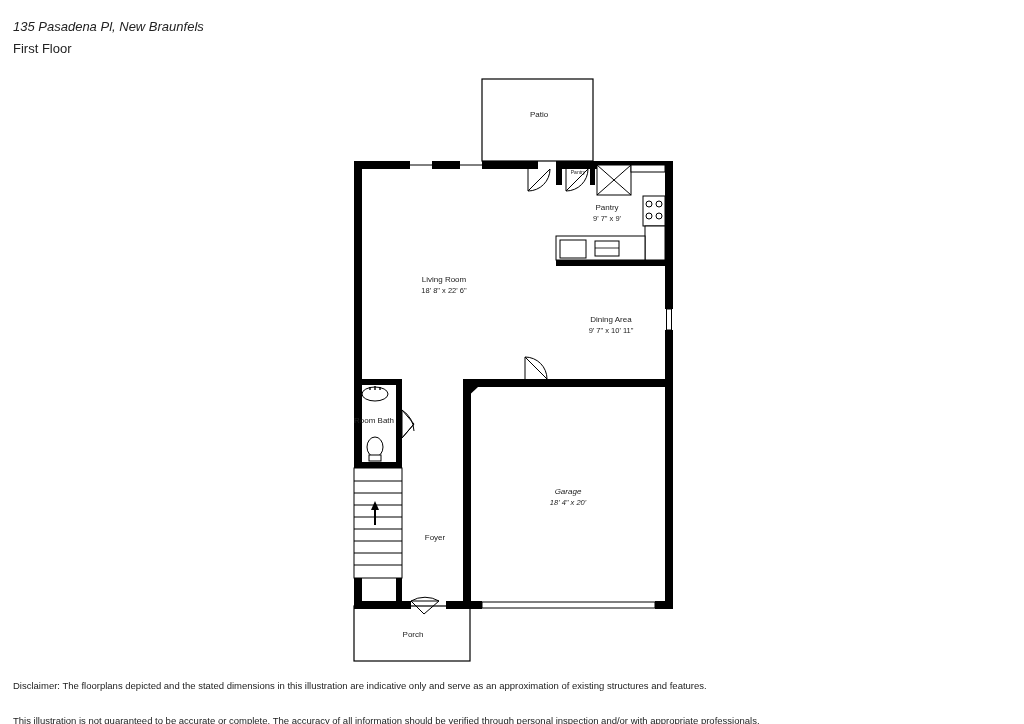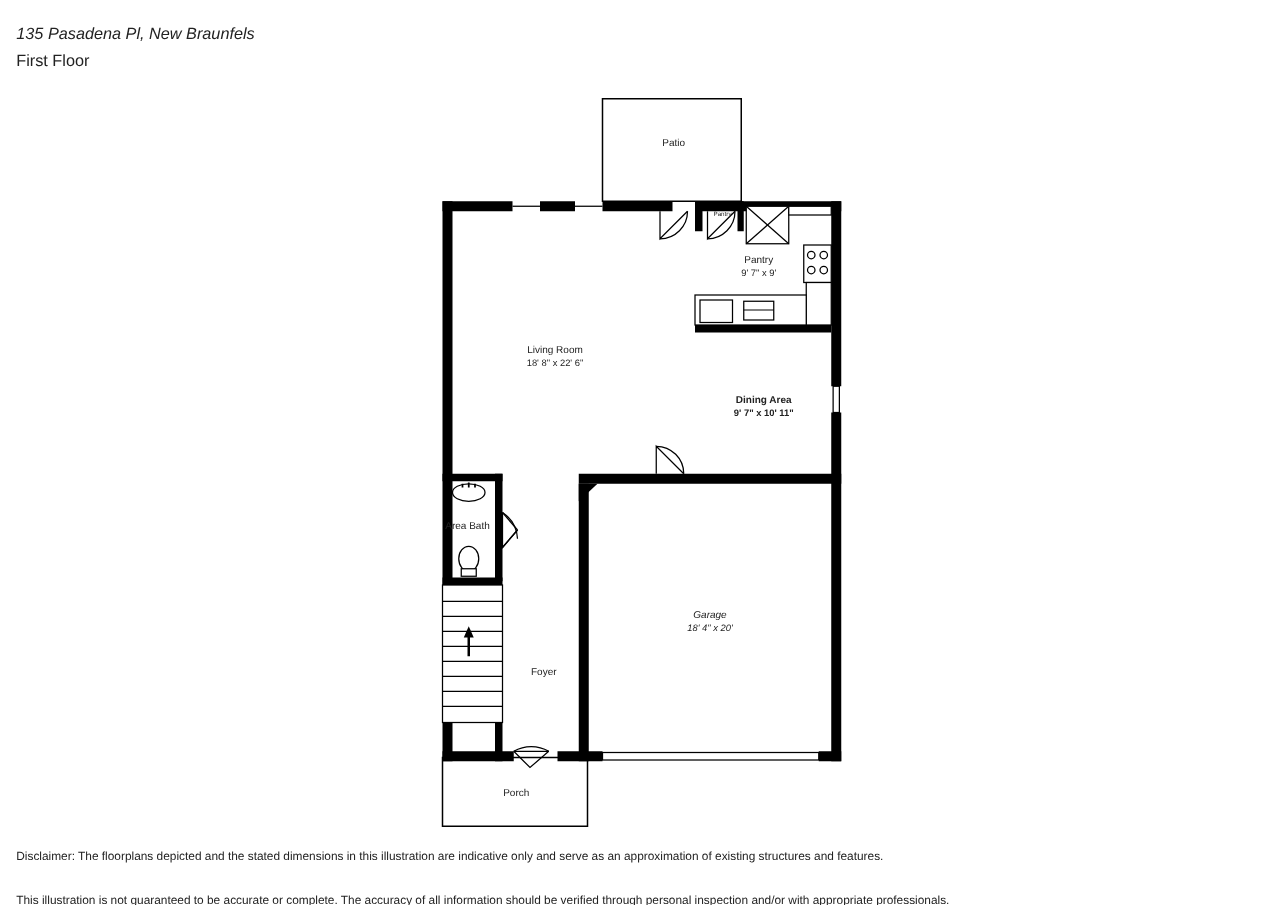--- a/index.html
+++ b/index.html
@@ -214,26 +214,26 @@
   <span>Pantry</span>
 </div>
 <div class="lbl" style="left:607px; top:202px;">
   <span>Pantry</span>
   <span class="dim">9' 7" x 9'</span>
 </div>
 <div class="lbl" style="left:444px; top:274px;">
   <span>Living Room</span>
   <span class="dim">18' 8" x 22' 6"</span>
 </div>
-<div class="lbl" style="left:611px; top:314px;font-weight:bold;">
+<div class="lbl" style="left:611px; top:314px;">
   <span>Dining Area</span>
   <span class="dim">9' 7" x 10' 11"</span>
 </div>
 <div class="lbl" style="left:374px; top:415px;">
-  <span>Area Bath</span>
+  <span>Room Bath</span>
 </div>
 <div class="lbl" style="left:568px; top:486px;font-style:italic;">
   <span>Garage</span>
   <span class="dim">18' 4" x 20'</span>
 </div>
 <div class="lbl" style="left:435px; top:532px;">
   <span>Foyer</span>
 </div>
 <div class="lbl" style="left:413px; top:629px;">
   <span>Porch</span>

